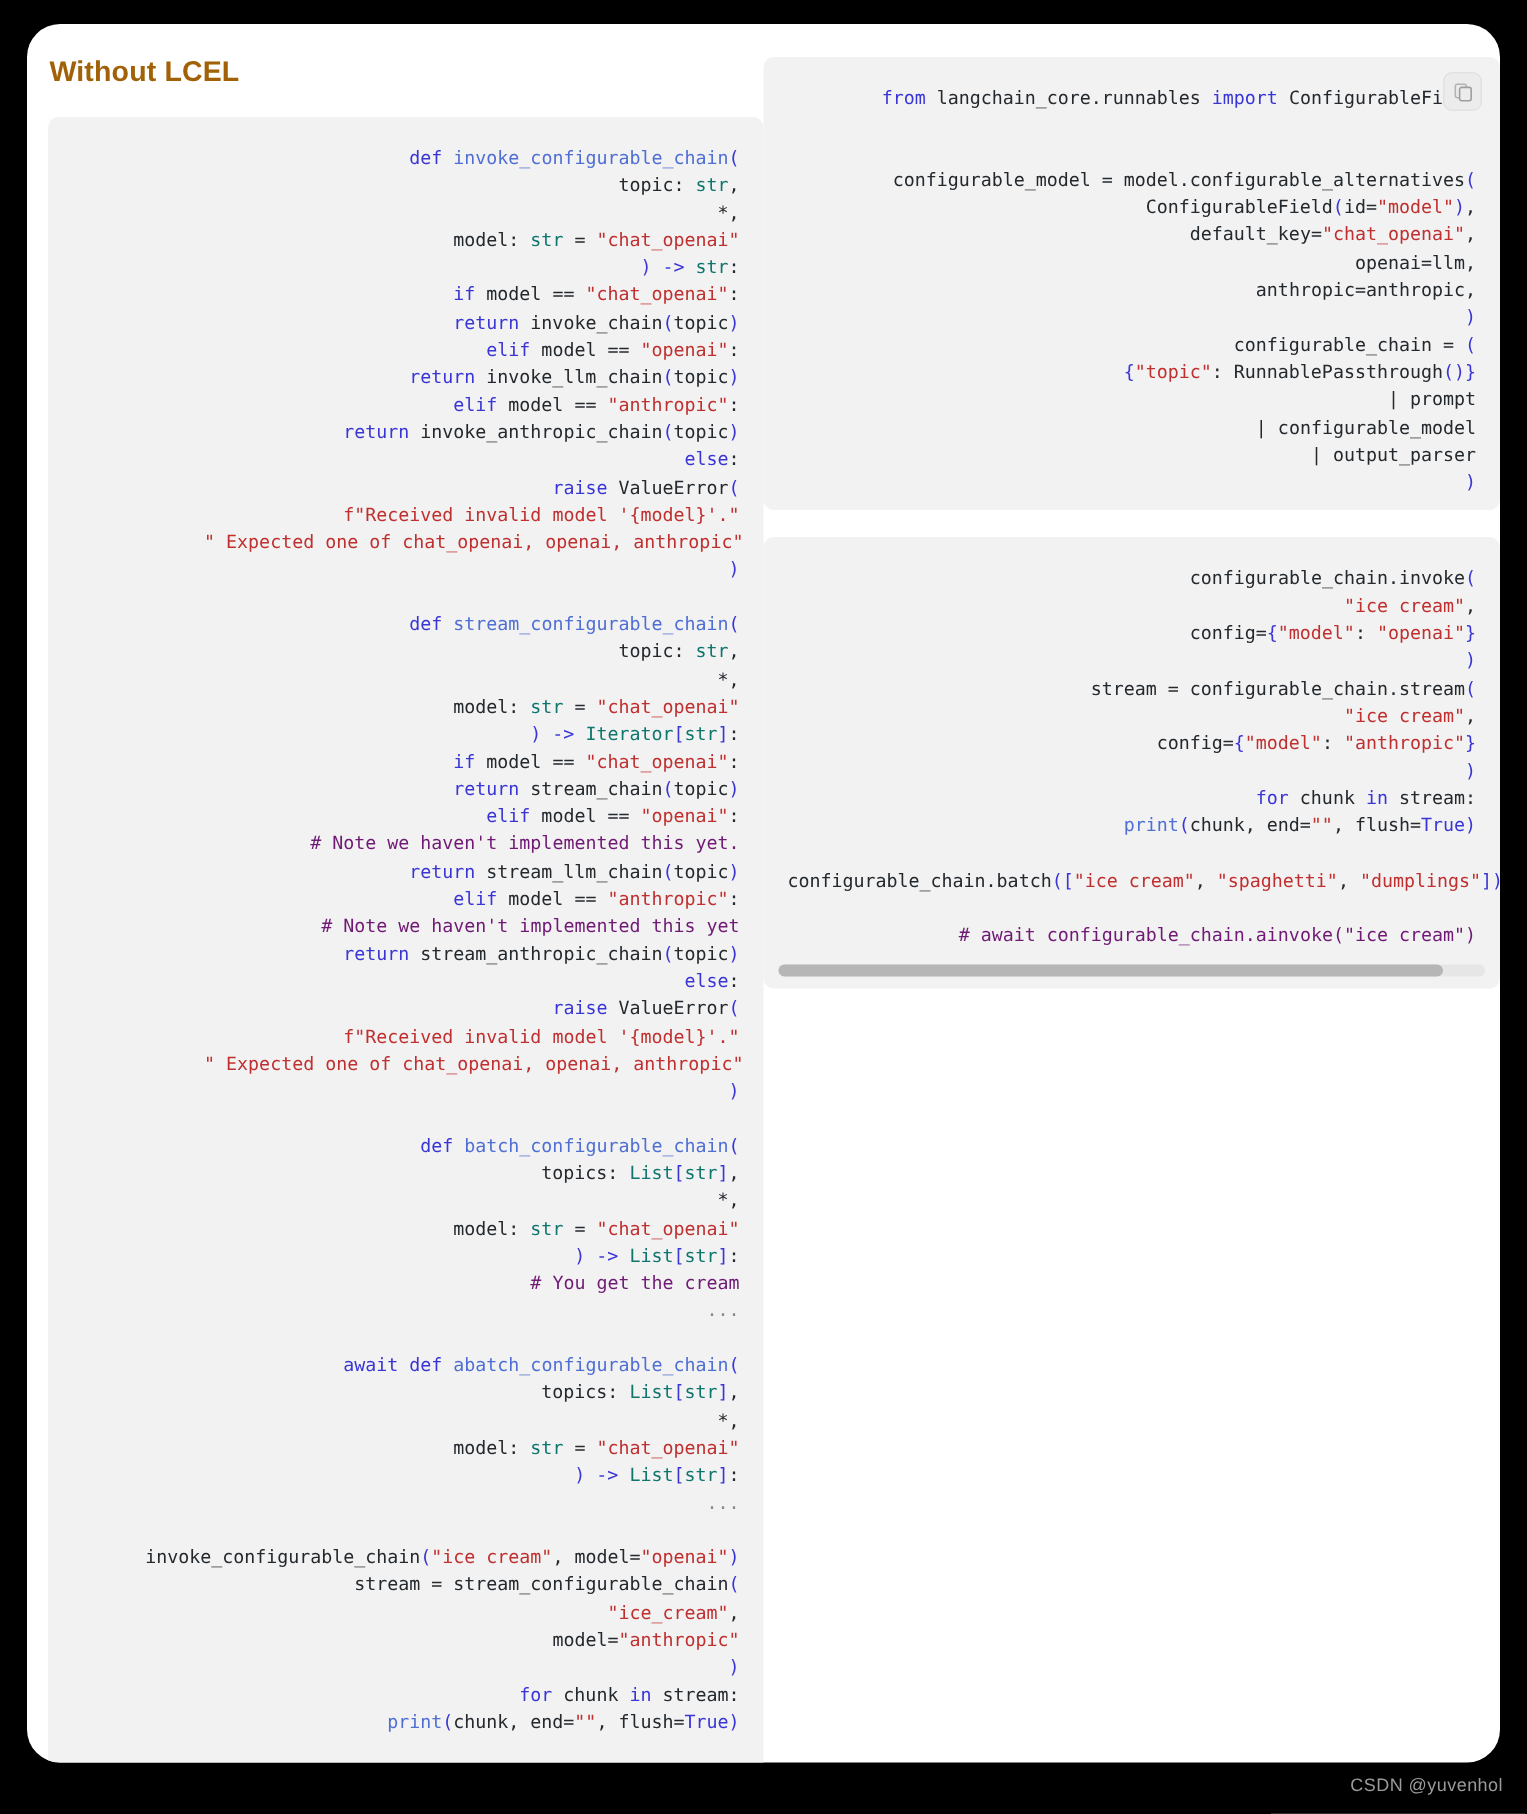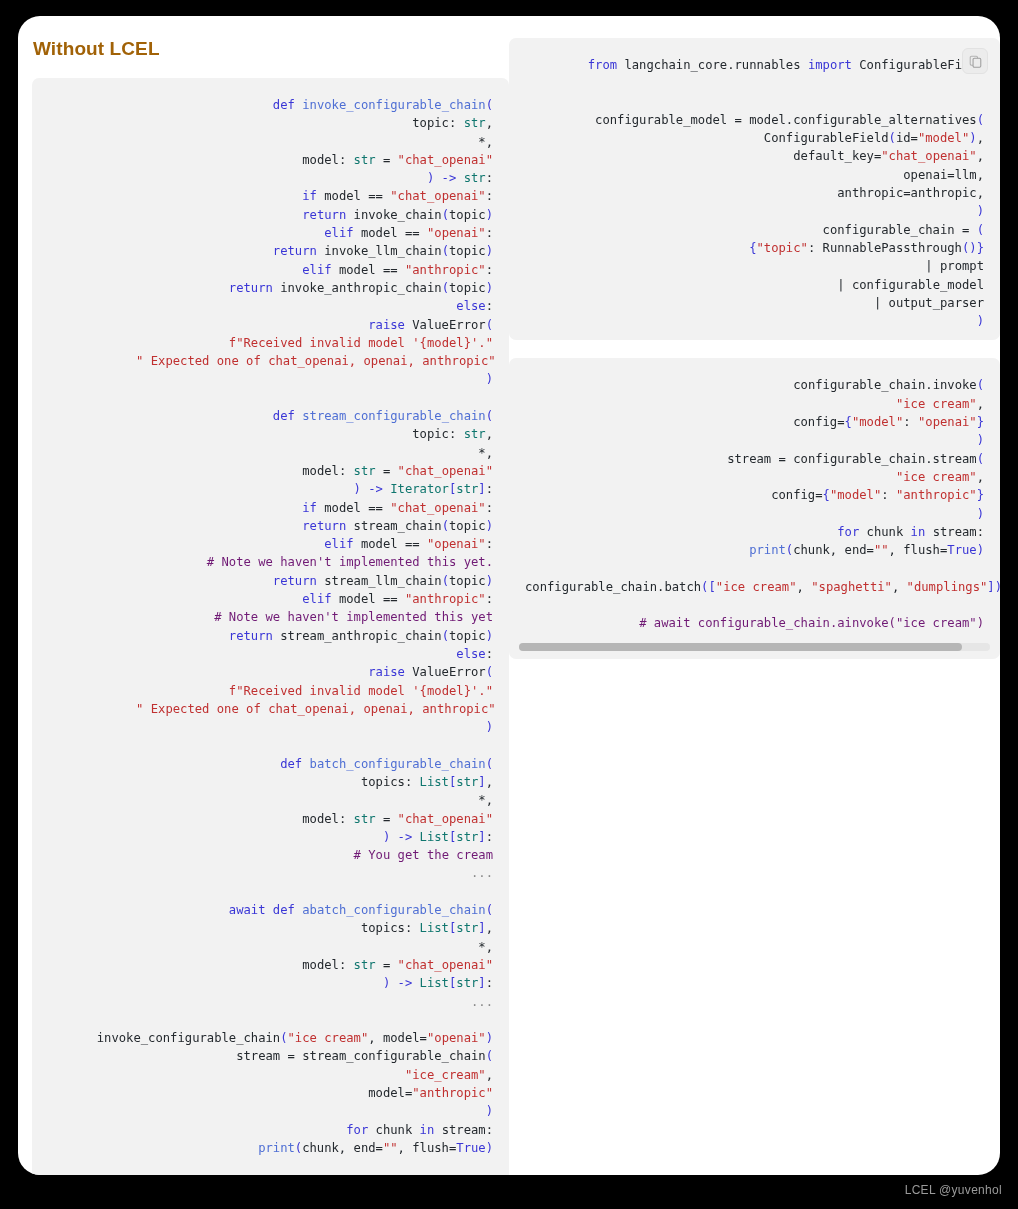--- a/index.html
+++ b/index.html
@@ -236,14 +236,14 @@
           </div>
           <div class="hscroll">
             <div class="thumb" style="width: 94%;"></div>
           </div>
         </div>
       </div>
 
     </div>
   </div>
 
-  <div class="watermark">LCEL @yuvenhol</div>
+  <div class="watermark">CSDN @yuvenhol</div>
 </div>
 
 </body></html>

